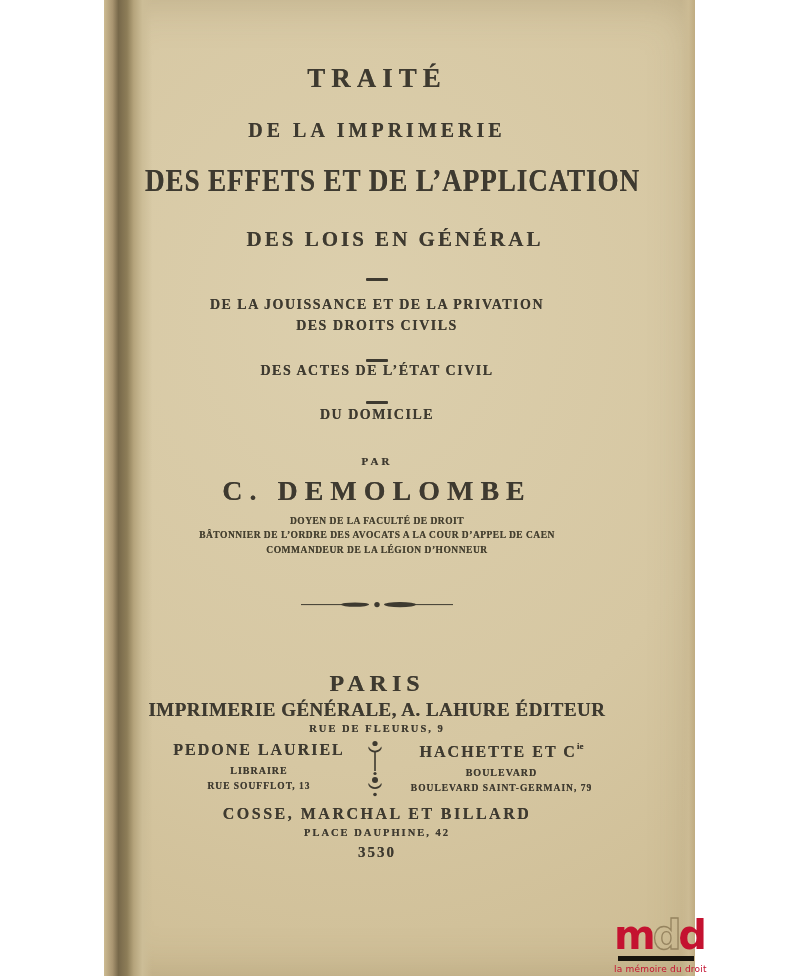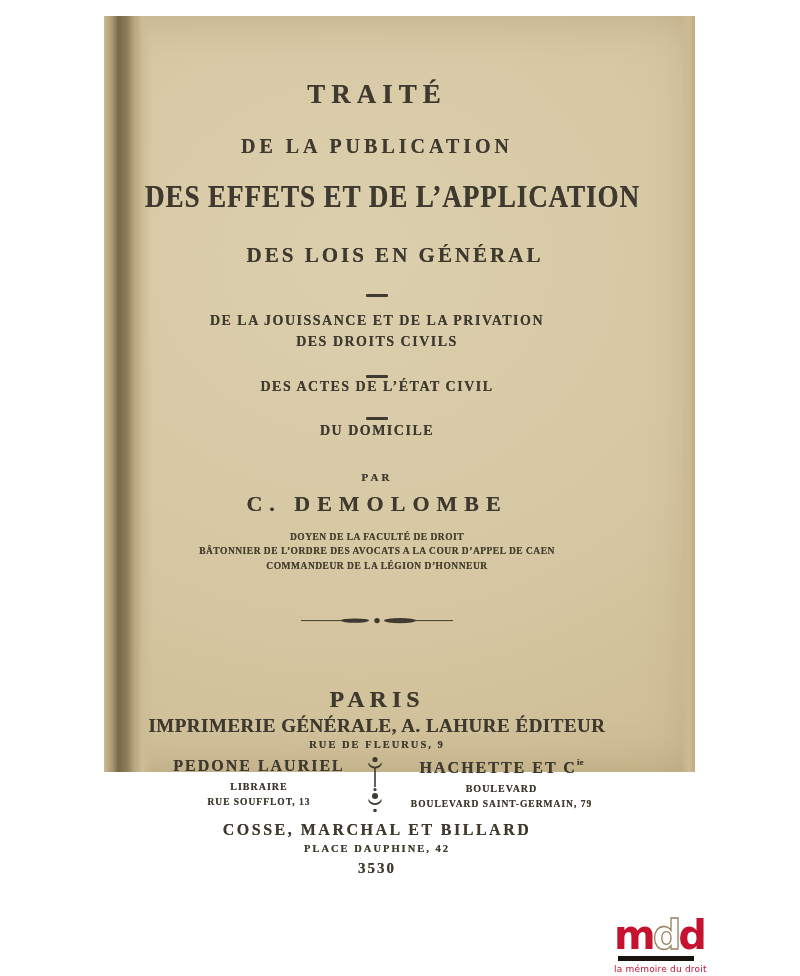--- a/index.html
+++ b/index.html
@@ -3,21 +3,21 @@
 <meta charset="utf-8">
 <style>
   html,body{margin:0;padding:0;}
   body{
     width:800px;height:976px;position:relative;overflow:hidden;
     background:#ffffff;
     font-family:"Liberation Serif","DejaVu Serif",serif;
   }
   
   .page{
-    position:absolute;left:104px;top:16px;width:591px;height:756px;
+    position:absolute;left:104px;top:0;width:591px;height:976px;
     background:
       radial-gradient(130% 90% at 42% 32%, #dccfad 0%, #d6c7a2 52%, #cab88e 100%);
     box-shadow:inset 0 0 46px rgba(118,98,58,.28);
   }
   .gutter{
     position:absolute;left:0;top:0;bottom:0;width:48px;pointer-events:none;
     background:linear-gradient(90deg,
       #cdbb92 0%,#a89470 18%,#77684a 30%,#8d7d58 48%,
       #b5a47c 62%,#ccbd97 80%,rgba(214,200,165,0) 100%);
   }
@@ -36,21 +36,21 @@
   .t2{top:120px;font-size:20px;font-weight:bold;letter-spacing:4px;}
   .t3{top:164px;font-size:32px;font-weight:bold;letter-spacing:1px;
       transform:scaleX(.85);transform-origin:50% 50%;}
   .t4{top:228px;font-size:21px;font-weight:bold;letter-spacing:3px;margin-left:36px;}
   .subject{font-size:14px;font-weight:bold;letter-spacing:1.5px;}
   .s1a{top:298px;} .s1b{top:319px;} .s2{top:364px;} .s3{top:408px;}
   .rule{position:absolute;left:0;right:45px;text-align:center;}
   .rule span{display:inline-block;width:22px;height:3.5px;background:#3e3a30;border-radius:1px;}
   .r1{top:267px;} .r2{top:348px;} .r3{top:390px;}
   .par{top:456px;font-size:11px;font-weight:bold;letter-spacing:3px;}
-  .author{top:476px;font-size:22px;font-weight:bold;letter-spacing:7px;}
+  .author{top:476px;font-size:28px;font-weight:bold;letter-spacing:7px;}
   .cred{font-size:9.5px;font-weight:bold;letter-spacing:.5px;color:#45402f;}
   .c1{top:517px;} .c2{top:531px;} .c3{top:546px;}
   .orn-rule{top:598px;}
   .city{top:671px;font-size:24px;font-weight:bold;letter-spacing:5px;}
   .printer{top:700px;font-size:19px;font-weight:600;letter-spacing:.5px;}
   .fleurus{top:723px;font-size:10.5px;font-weight:bold;letter-spacing:2px;}
   .bs-col{position:absolute;text-align:center;color:#3e3a30;
           text-shadow:0 0 .5px rgba(62,56,44,.75);}
   .bs-left{left:30px;top:741px;width:250px;}
   .bs-right{left:275px;top:741px;width:245px;}
@@ -74,21 +74,21 @@
   svg .ink{fill:#3e3a30;}
 </style>
 </head>
 <body>
 
 <div class="page">
   <div class="gutter"></div>
   <div class="edge-right"></div>
 
   <div class="line t1">TRAITÉ</div>
-  <div class="line t2">DE LA PUBLICATION</div>
+  <div class="line t2">DE LA IMPRIMERIE</div>
   <div class="line t3">DES EFFETS ET DE L’APPLICATION</div>
   <div class="line t4">DES LOIS EN GÉNÉRAL</div>
 
   <div class="rule r1"><span></span></div>
 
   <div class="line subject s1a">DE LA JOUISSANCE ET DE LA PRIVATION</div>
   <div class="line subject s1b">DES DROITS CIVILS</div>
 
   <div class="rule r2"><span></span></div>
 

